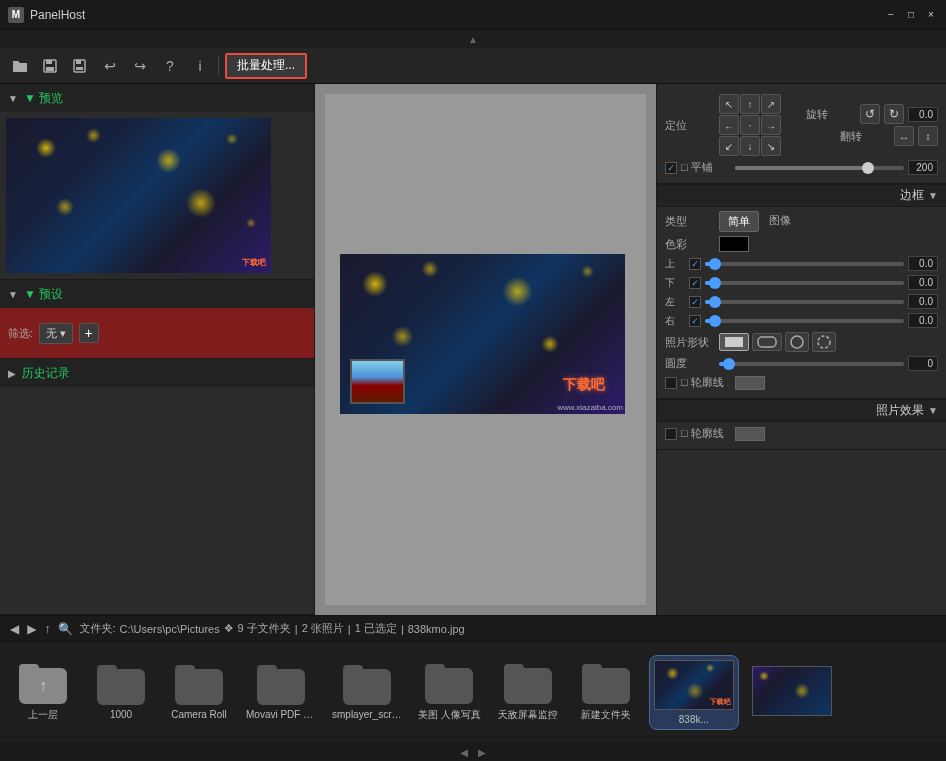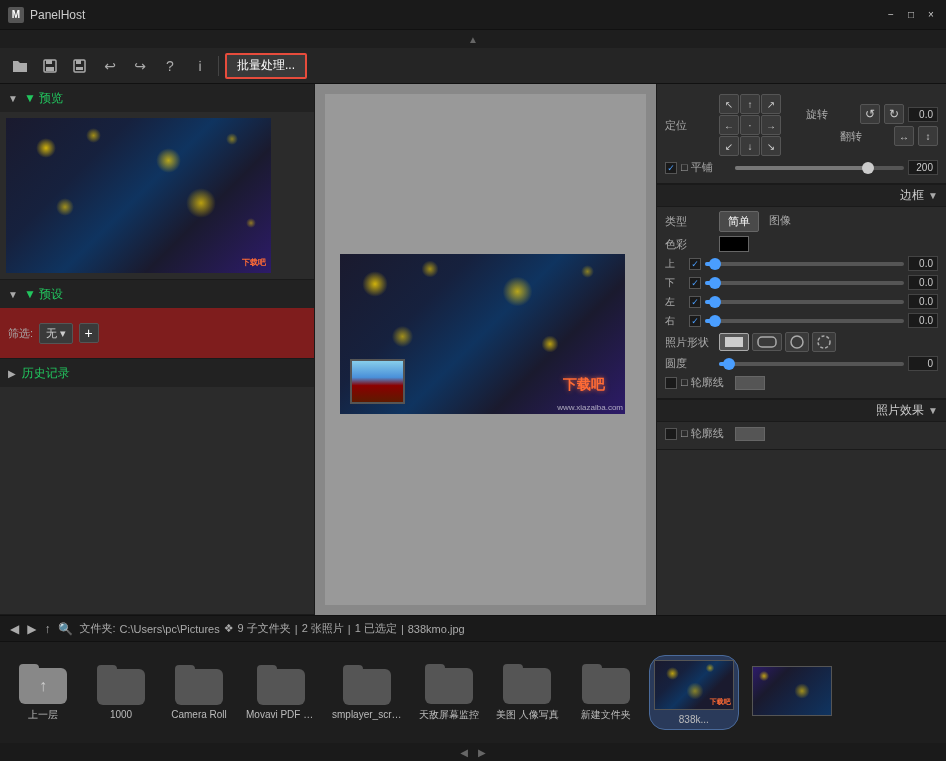--- a/index.html
+++ b/index.html
@@ -576,21 +576,21 @@
 
     
     .thumb-item {
       display: flex;
       flex-direction: column;
       align-items: center;
       gap: 4px;
       cursor: pointer;
       min-width: 90px;
       padding: 4px;
-      border-radius: 16px;
+      border-radius: 8px;
     }
     .thumb-item.selected { background: #2a3a5a; border: 1px solid #4a6a9a; }
 
     .thumb-img {
       width: 80px;
       height: 50px;
       background: linear-gradient(135deg, #1a1a2e 0%, #16213e 30%, #0f3460 50%, #1a1a2e 70%);
       border: 1px solid #555;
       overflow: hidden;
       position: relative;
@@ -1021,29 +1021,29 @@
         </div>
         <span class="folder-label">smplayer_scre...</span>
       </div>
 
 
       <div class="folder-item">
         <div class="folder-icon">
           <div class="folder-tab"></div>
           <div class="folder-shape"></div>
         </div>
-        <span class="folder-label">天敌屏幕监控</span>
+        <span class="folder-label">美图 人像写真</span>
       </div>
 
       <div class="folder-item">
         <div class="folder-icon">
           <div class="folder-tab"></div>
           <div class="folder-shape"></div>
         </div>
-        <span class="folder-label">美图 人像写真</span>
+        <span class="folder-label">天敌屏幕监控</span>
       </div>
 
       <div class="folder-item">
         <div class="folder-icon">
           <div class="folder-tab"></div>
           <div class="folder-shape"></div>
         </div>
         <span class="folder-label">新建文件夹</span>
       </div>
 

